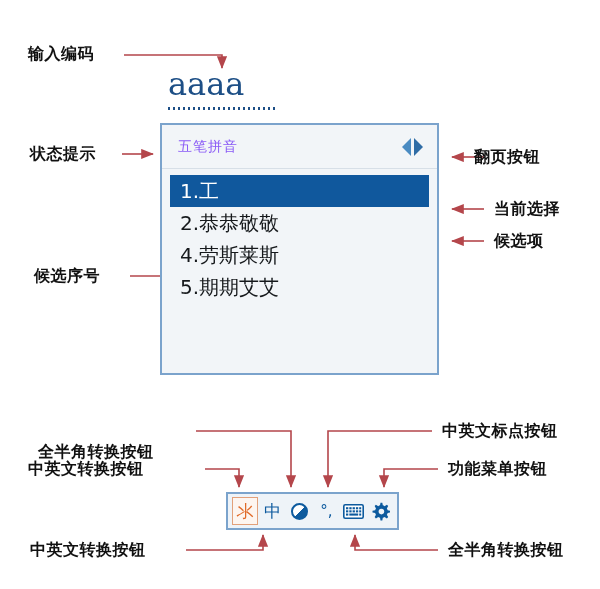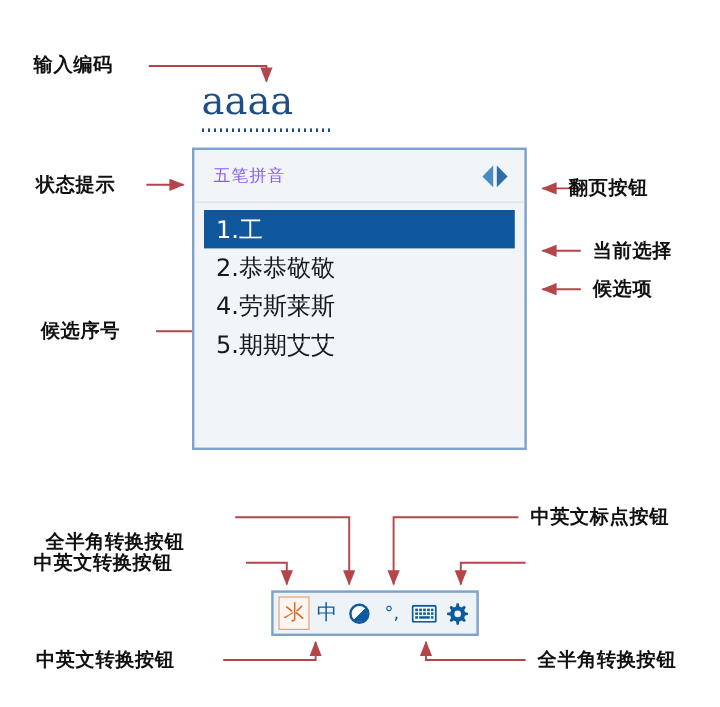--- a/index.html
+++ b/index.html
@@ -239,20 +239,21 @@
   <div class="anno" style="left:494px; top:199px;text-align:right;">当前选择</div>
 
   <div class="anno" style="left:494px; top:231px;">候选项</div>
 
   <div class="anno" style="left:38px; top:442px;">全半角转换按钮</div>
 
   <div class="anno" style="left:28px; top:459px;">中英文转换按钮</div>
 
   <div class="anno" style="left:442px; top:421px;font-family:Liberation Serif, serif;">中英文标点按钮</div>
 
+  <div class="anno" style="left:448px; top:459px;">功能菜单按钮</div>
 
   <div class="anno" style="left:30px; top:540px;">中英文转换按钮</div>
 
   <div class="anno" style="left:448px; top:540px;">全半角转换按钮</div>
 
   <div id="code-wrap">
     <span id="code-text">aaaa</span>
     <div id="code-underline"></div>
   </div>
 

